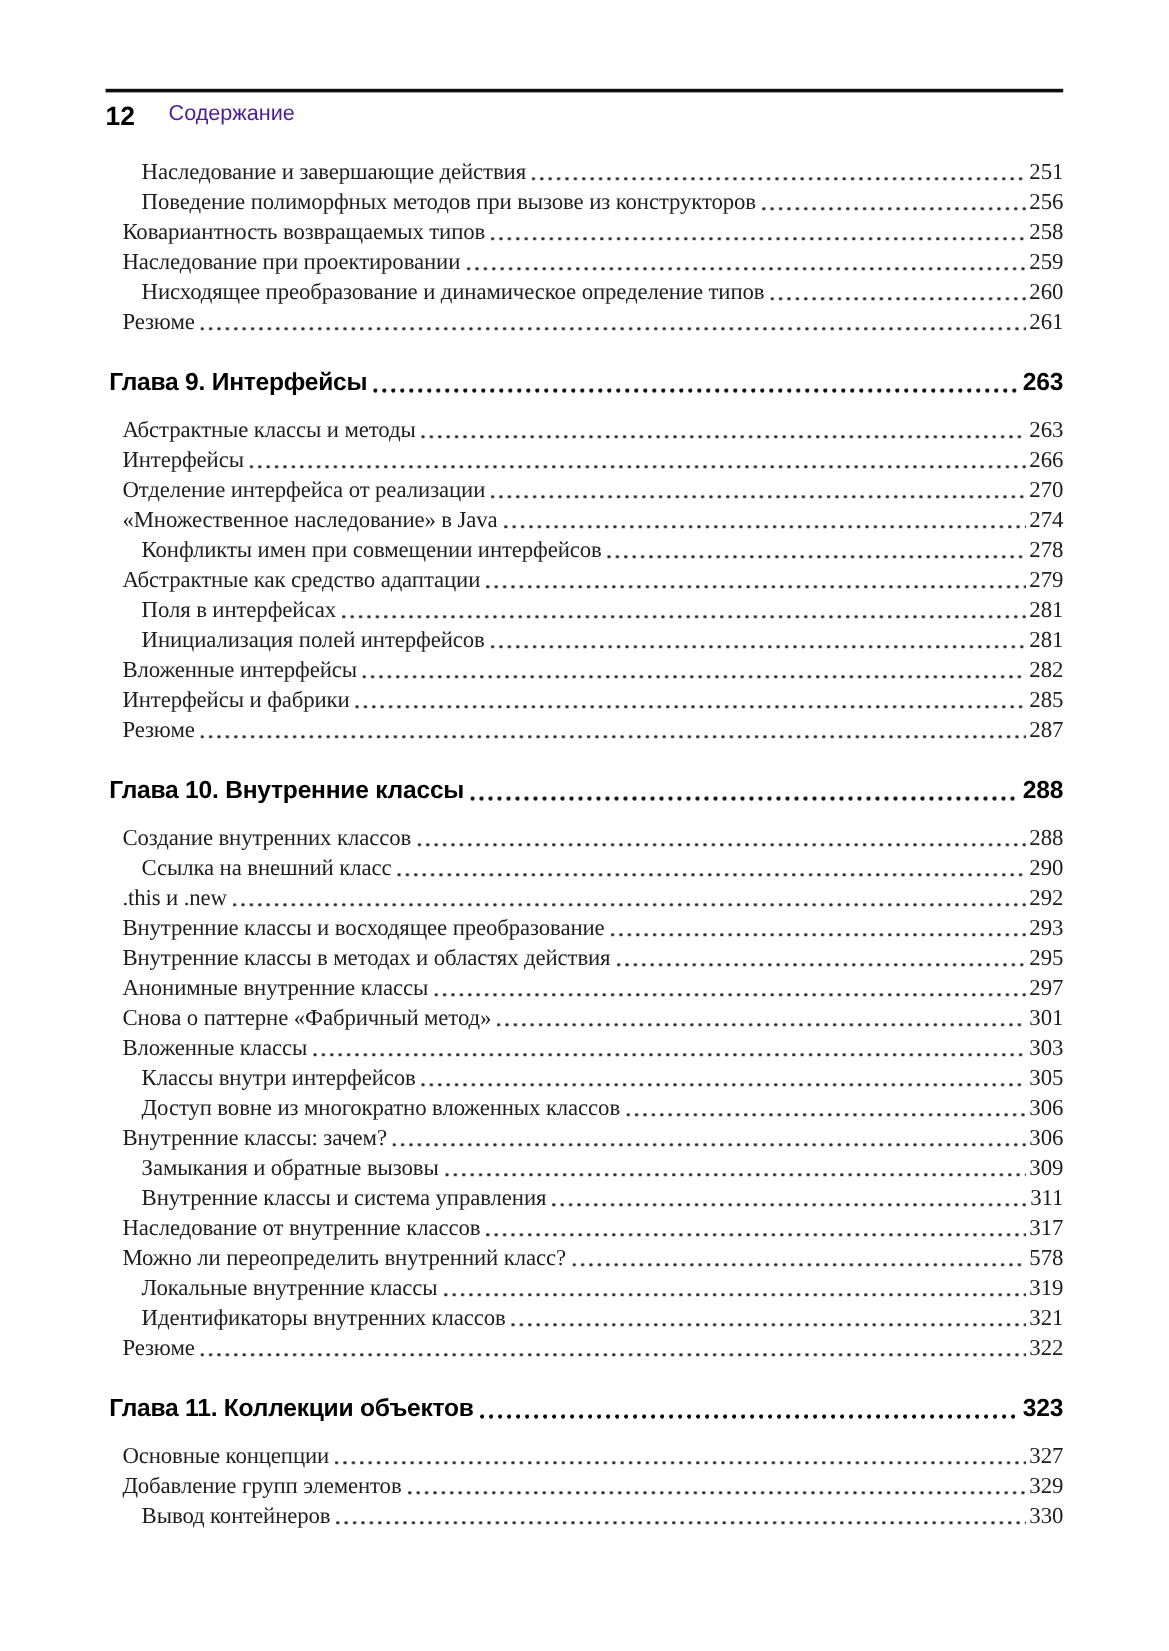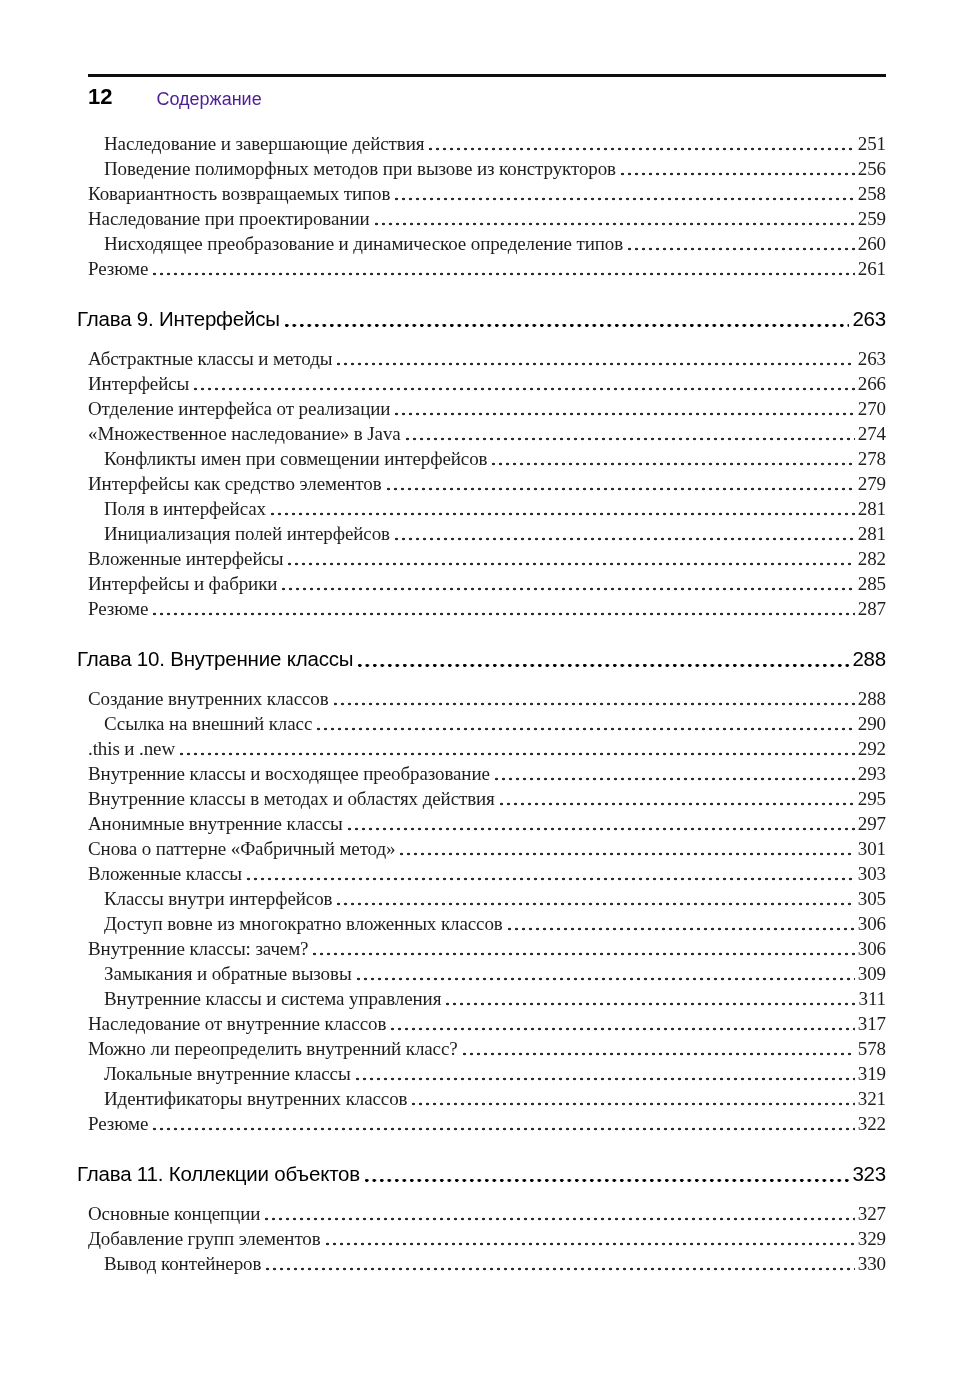--- a/index.html
+++ b/index.html
@@ -17,37 +17,37 @@
   .top-rule {
     position: absolute;
     left: 88px; right: 88px; top: 74px;
     height: 3px;
     background: #0e0e0e;
   }
   .header {
     position: absolute;
     left: 88px; top: 84px;
     display: flex;
-    align-items: flex-end;
-    gap: 44px;
+    align-items: flex-start;
+    gap: 28px;
   }
   .pagenum {
     font-family: "Liberation Sans", sans-serif;
     font-weight: 700;
     font-size: 22px;
     color: #000000;
   }
   .running-title {
     font-family: "Liberation Sans", sans-serif;
     font-size: 18px;
     color: #4c1d95;
   }
   .toc {
     position: absolute;
-    left: 77px; right: 88px; top: 131px;
+    left: 91px; right: 88px; top: 131px;
   }
   .row {
     display: flex;
     align-items: baseline;
     white-space: nowrap;
   }
   .row.entry {
     height: 25px;
     line-height: 25px;
     font-size: 19px;
@@ -55,21 +55,21 @@
     letter-spacing: -0.1px;
   }
   .row.entry.lvl1 { padding-left: 11px; }
   .row.entry.lvl2 { padding-left: 27px; }
   .row.chapter {
     height: 28px;
     line-height: 28px;
     margin-top: 24px;
     margin-bottom: 13px;
     font-family: "Liberation Sans", sans-serif;
-    font-weight: 400;
+    font-weight: 700;
     font-size: 20.5px;
     color: #000000;
     letter-spacing: -0.2px;
   }
   .leader {
     flex: 1 1 auto;
     align-self: flex-end;
     height: 4px;
     margin: 0 3px 5px 5px;
     background-image: radial-gradient(circle at 1.5px 2px, #2e2e2e 1.15px, rgba(0,0,0,0) 1.6px);
@@ -151,21 +151,21 @@
           <span class="title">«Множественное наследование» в Java</span>
           <span class="leader"></span>
           <span class="pg">274</span>
         </div>
         <div class="row entry lvl2">
           <span class="title">Конфликты имен при совмещении интерфейсов</span>
           <span class="leader"></span>
           <span class="pg">278</span>
         </div>
         <div class="row entry lvl1">
-          <span class="title">Интерфейсы как средство элементов</span>
+          <span class="title">Абстрактные как средство адаптации</span>
           <span class="leader"></span>
           <span class="pg">279</span>
         </div>
         <div class="row entry lvl2">
           <span class="title">Поля в интерфейсах</span>
           <span class="leader"></span>
           <span class="pg">281</span>
         </div>
         <div class="row entry lvl2">
           <span class="title">Инициализация полей интерфейсов</span>

